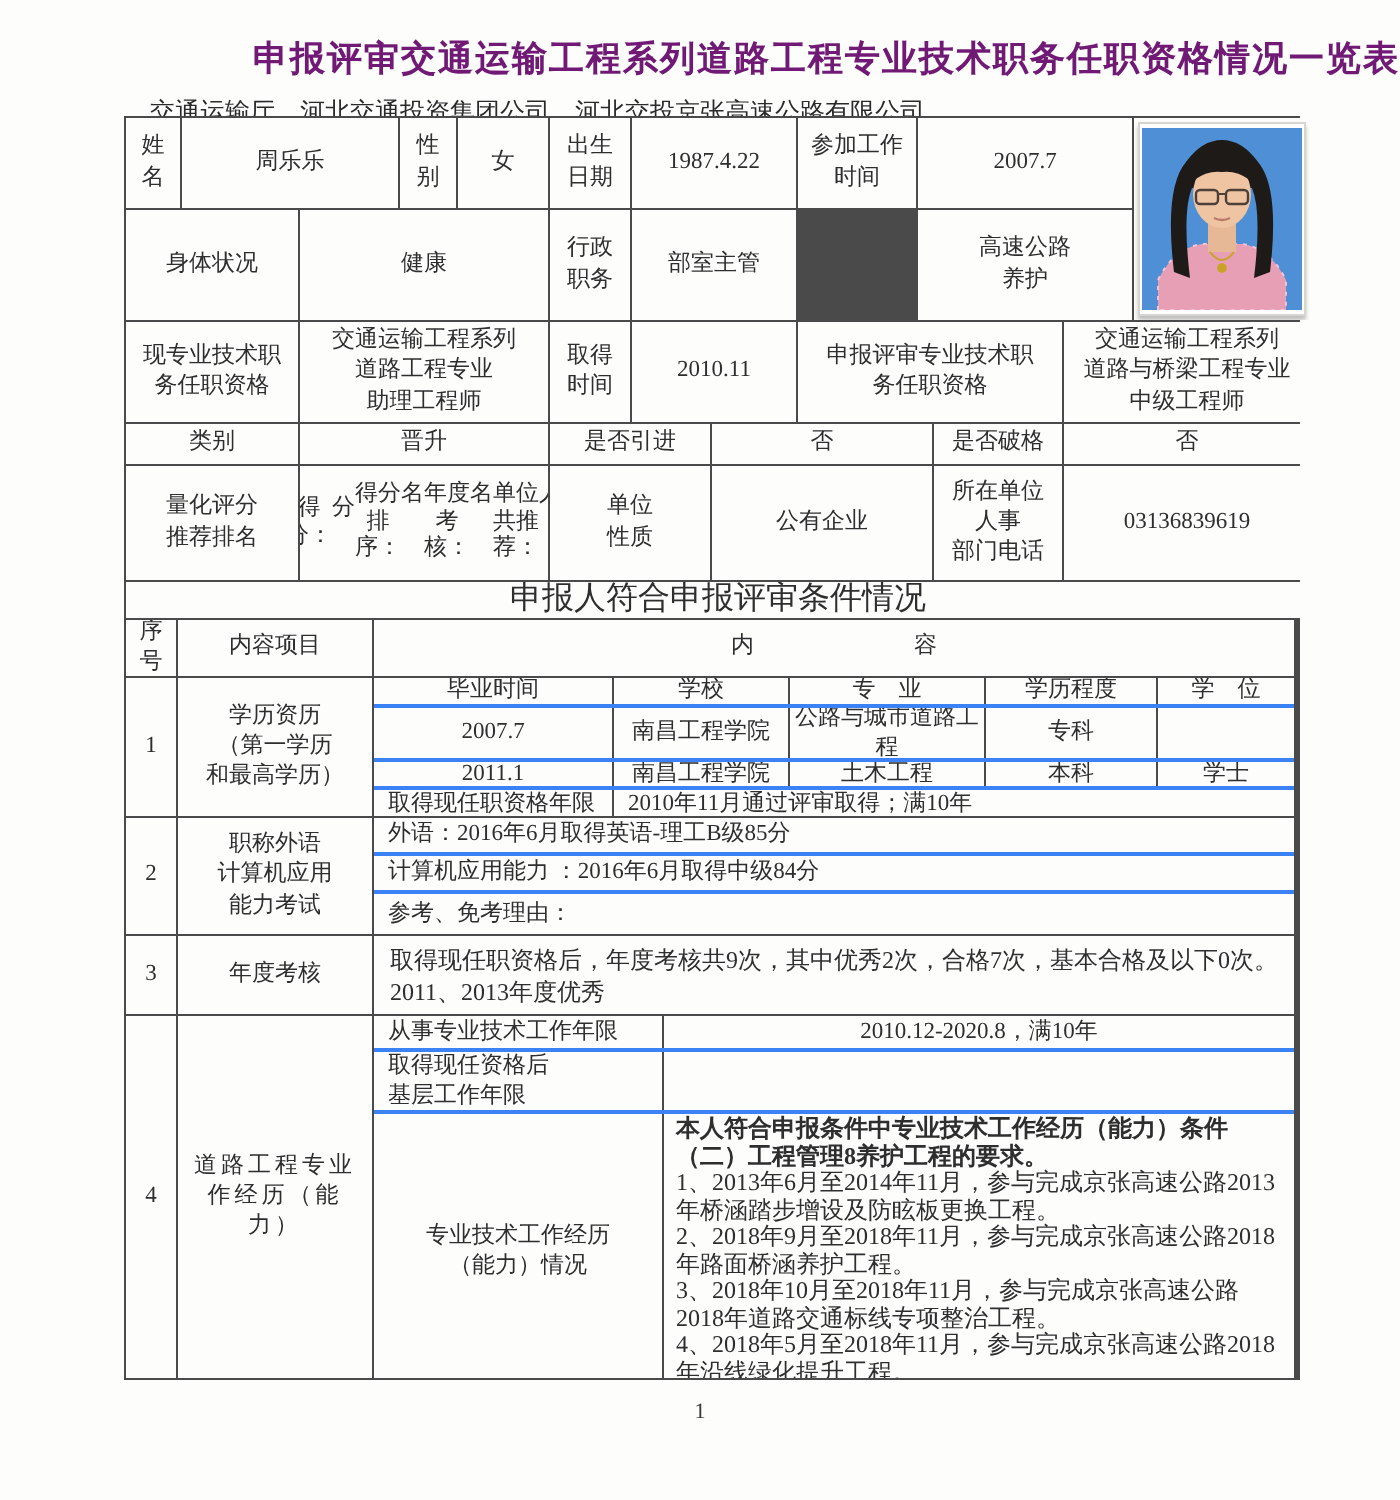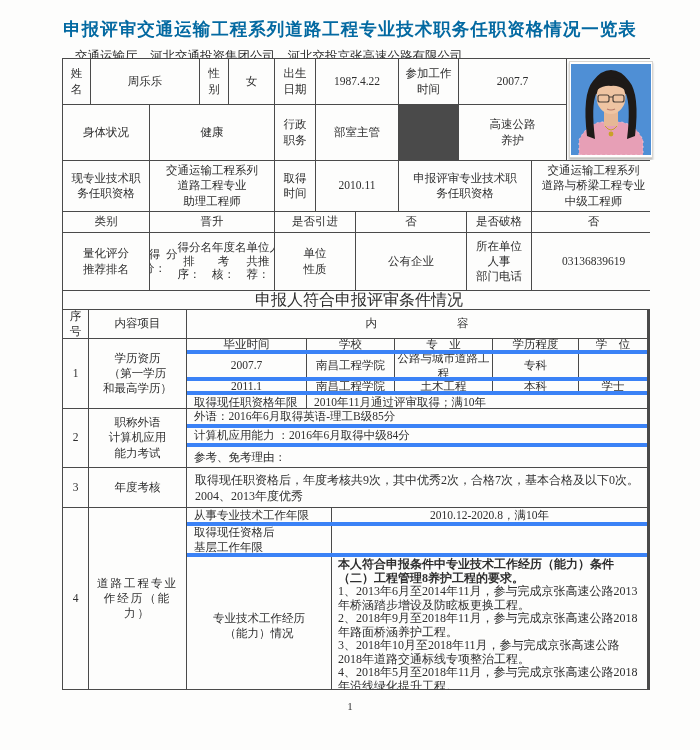--- a/index.html
+++ b/index.html
@@ -5,26 +5,26 @@
   html,body{margin:0;padding:0;}
   body{
     width:700px;height:750px;
     background:#fdfdfc;
     font-family:"Liberation Serif","DejaVu Serif",serif;
     color:#2e2e2e;
     position:relative;
     -webkit-font-smoothing:antialiased;
   }
   .title{
-    text-align:center;
+    text-align:right;
     font-size:17.5px;
     font-weight:bold;
     letter-spacing:1px;
     padding-top:17px;
-    color:#0369a1;
+    color:#701a75;
   }
   .subtitle{
     font-size:12.5px;
     margin:7px 0 4px 75px;
     color:#2a2a2a;
   }
   .tables{position:absolute;left:62px;top:58px;}
   
   .t1{
     display:grid;
@@ -59,21 +59,21 @@
   .t2 > div{
     background:#fdfdfc;
     display:flex;align-items:center;justify-content:center;
     text-align:center;font-size:11.5px;line-height:1.32;
     overflow:hidden;
   }
   .t2 .content-cell{display:block;padding:0;}
   .nk-header{display:flex;justify-content:center;gap:80px;width:100%;}
   
   .sub{display:flex;flex-direction:column;height:100%;}
-  .srow{display:flex;border-bottom:4px solid #3b82f6;flex:0 0 auto;box-sizing:border-box;}
+  .srow{display:flex;border-bottom:2px solid #3b82f6;flex:0 0 auto;box-sizing:border-box;}
   .srow:last-child{border-bottom:none;flex:1 1 auto;}
   .scell{box-sizing:border-box;border-right:1px solid #4a4a4a;display:flex;align-items:center;justify-content:center;text-align:center;font-size:11.5px;line-height:1.3;overflow:hidden;}
   .scell:last-child{border-right:none;}
   .left{justify-content:flex-start;text-align:left;padding-left:7px;padding-right:4px;}
   .textblock{display:block;text-align:left;padding:2px 8px;font-size:12px;line-height:1.35;}
   .exp-block{display:block;text-align:left;padding:1px 6px;font-size:12px;line-height:1.13;}
   .exp-bold{font-weight:bold;}
   
   .photo-cell{padding:2px;}
   .photo-frame{width:84px;height:95px;background:#fff;border:1px solid #d8d5d0;box-shadow:0 2px 2px rgba(0,0,0,.25);display:flex;align-items:center;justify-content:center;}
@@ -241,21 +241,21 @@
         </div>
         <div class="srow">
           <div class="scell left" style="flex:1">参考、免考理由：</div>
         </div>
       </div>
     </div>
 
     <div>3</div>
     <div>年度考核</div>
     <div class="content-cell">
-      <div class="textblock" style="padding-top:4px">取得现任职资格后，年度考核共9次，其中优秀2次，合格7次，基本合格及以下0次。2004、2013年度优秀</div>
+      <div class="textblock" style="padding-top:4px">取得现任职资格后，年度考核共9次，其中优秀2次，合格7次，基本合格及以下0次。2011、2013年度优秀</div>
     </div>
 
     <div>4</div>
     <div class="pre" style="letter-spacing:2px">道路工程专业
 作经历（能
 力）</div>
     <div class="content-cell">
       <div class="sub">
         <div class="srow" style="height:18px">
           <div class="scell left" style="width:145px">从事专业技术工作年限</div>

